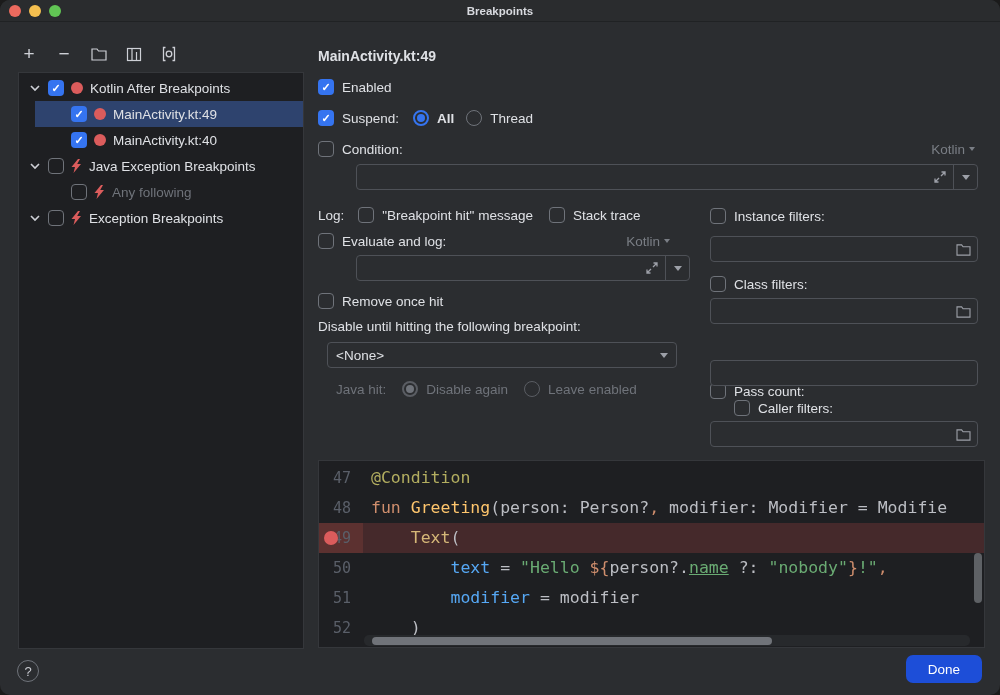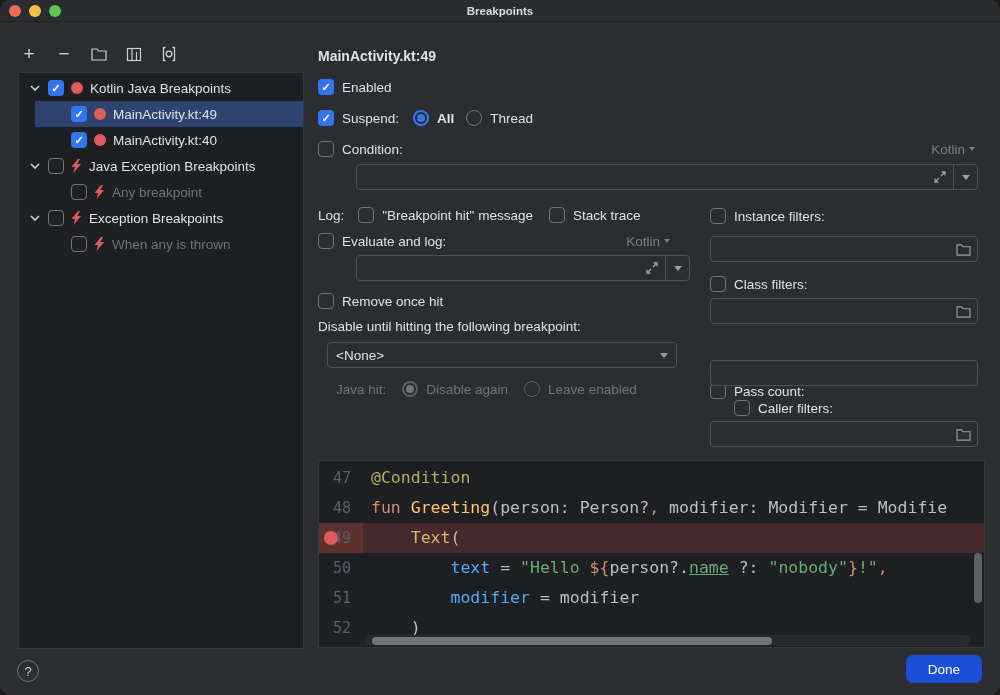--- a/index.html
+++ b/index.html
@@ -118,21 +118,21 @@
 
   <div class="tree-panel">
       <div class="trow">
         <span class="chev">
           <svg width="10" height="7" viewBox="0 0 10 7">
             <path d="M1 1l4 4 4-4" fill="none" stroke="#CED0D6" stroke-width="1.6"></path>
           </svg>
         </span>
         <span class="cb checked"></span>
         <span class="bp-dot" style="background: rgb(219, 92, 92);"></span>
-        <span class="tlabel">Kotlin Java Breakpoints</span>
+        <span class="tlabel">Kotlin After Breakpoints</span>
       </div>
       <div class="trow child selected">
         <span class="cb checked"></span>
         <span class="bp-dot" style="background: rgb(219, 92, 92);"></span>
         <span class="tlabel">MainActivity.kt:49</span>
       </div>
       <div class="trow child">
         <span class="cb checked"></span>
         <span class="bp-dot" style="background: rgb(219, 92, 92);"></span>
         <span class="tlabel">MainActivity.kt:40</span>
@@ -151,44 +151,35 @@
         </span>
         <span class="tlabel">Java Exception Breakpoints</span>
       </div>
       <div class="trow child">
         <span class="cb unchecked"></span>
         <span class="bolt">
           <svg width="11" height="14" viewBox="0 0 11 14">
             <path d="M7 0L0.5 8H4l-1.5 6L10 5H6.2L9 0z" fill="#DB5C5C"></path>
           </svg>
         </span>
-        <span class="tlabel muted">Any breakpoint</span>
+        <span class="tlabel muted">Any following</span>
       </div>
       <div class="trow">
         <span class="chev">
           <svg width="10" height="7" viewBox="0 0 10 7">
             <path d="M1 1l4 4 4-4" fill="none" stroke="#CED0D6" stroke-width="1.6"></path>
           </svg>
         </span>
         <span class="cb unchecked"></span>
         <span class="bolt">
           <svg width="11" height="14" viewBox="0 0 11 14">
             <path d="M7 0L0.5 8H4l-1.5 6L10 5H6.2L9 0z" fill="#DB5C5C"></path>
           </svg>
         </span>
         <span class="tlabel">Exception Breakpoints</span>
-      </div>
-      <div class="trow child">
-        <span class="cb unchecked"></span>
-        <span class="bolt">
-          <svg width="11" height="14" viewBox="0 0 11 14">
-            <path d="M7 0L0.5 8H4l-1.5 6L10 5H6.2L9 0z" fill="#DB5C5C"></path>
-          </svg>
-        </span>
-        <span class="tlabel muted">When any is thrown</span>
       </div>
     </div>
 
   <div class="detail">
     <div class="detail-title">MainActivity.kt:49</div>
 
     <label class="row chk" style="top:54px; left:0;">
       <span class="cb checked"></span>
       <span class="lbl">Enabled</span>
     </label>

